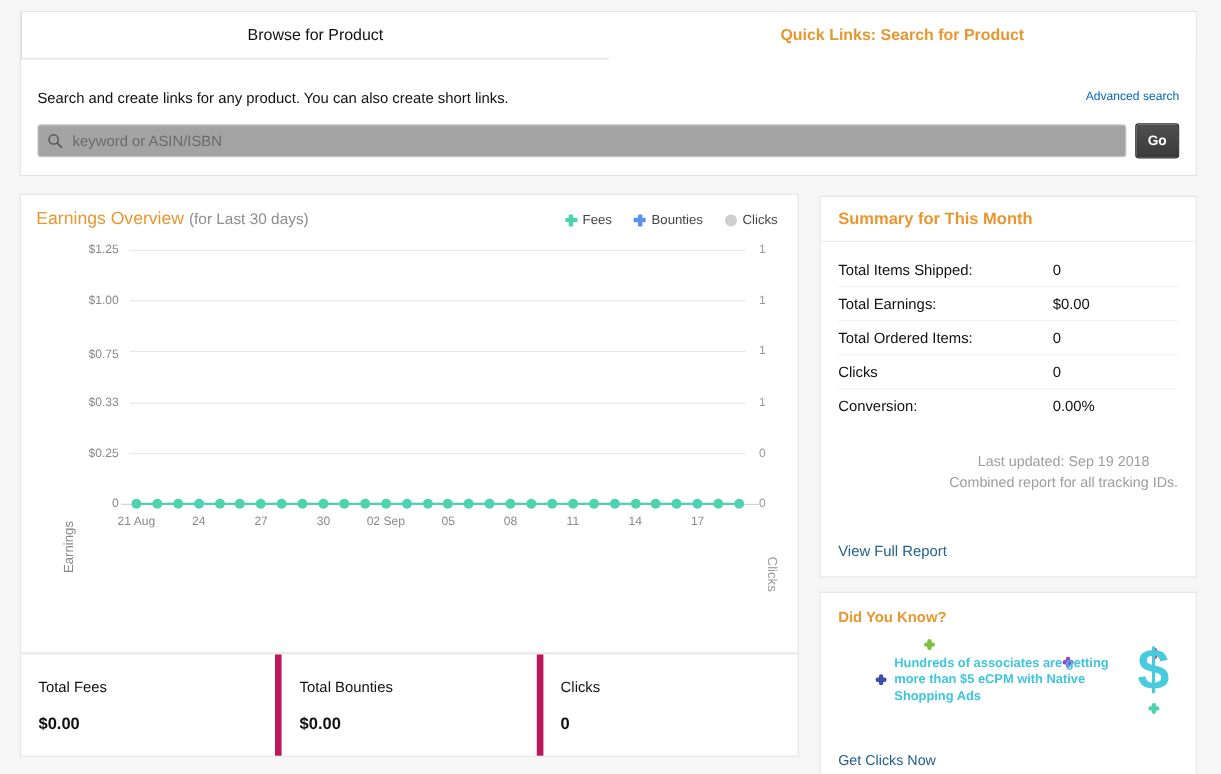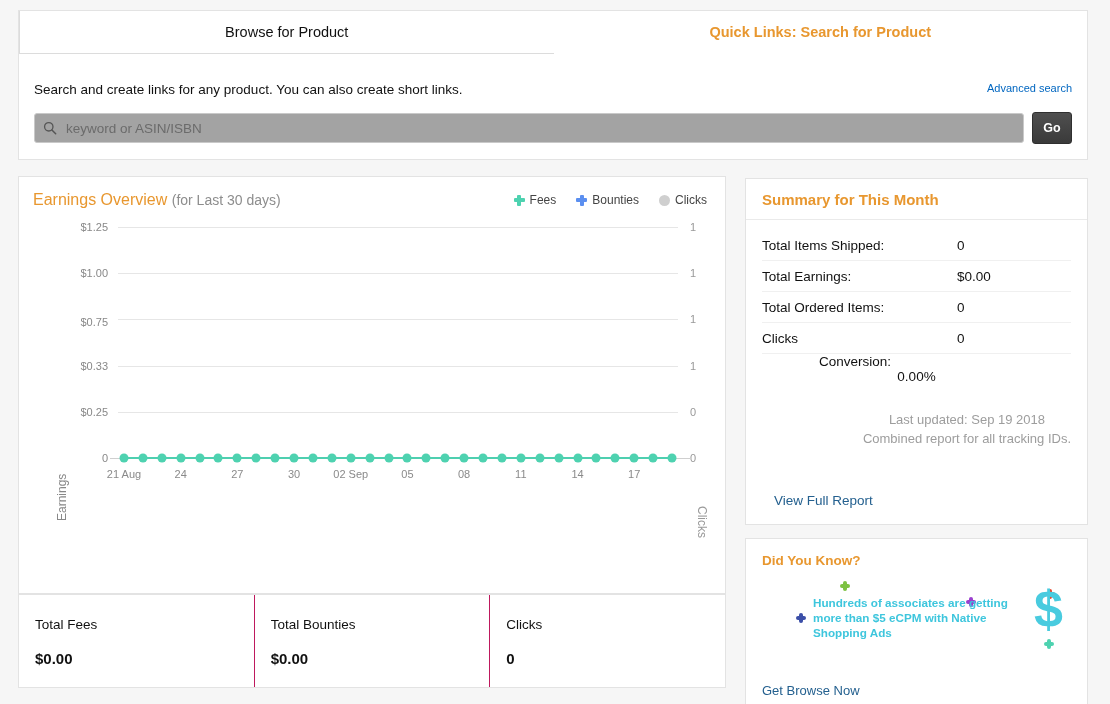--- a/index.html
+++ b/index.html
@@ -261,21 +261,21 @@
     height: 94px;
     background: #ffffff;
     border: 1px solid #e3e3e3;
     box-sizing: border-box;
     display: flex;
   }
   .total-cell {
     flex: 1;
     padding: 22px 0 0 16px;
     box-sizing: border-box;
-    border-right: 1px solid #be185d;
+    border-right: 6px solid #be185d;
   }
   .total-cell:last-child { border-right: 0; }
   .total-label { font-size: 13.5px; color: #111; }
   .total-value { font-size: 15px; font-weight: bold; color: #111; margin-top: 18px; }
 
   
   .summary-card {
     position: absolute;
     left: 745px;
     top: 178px;
@@ -297,41 +297,40 @@
   }
   .summary-table { padding: 10px 16px 0 16px; }
   .summary-row {
     display: flex;
     align-items: center;
     height: 30px;
     border-bottom: 1px solid #f0f0f0;
     font-size: 13.5px;
     color: #111;
   }
-  .summary-row:last-child { border-bottom: 0; flex-direction: column; }
+  .summary-row:last-child { border-bottom: 0; }
   .summary-row .k { width: 195px; }
   .summary-row .v { flex: 1; }
   .summary-meta {
     position: absolute;
     right: 16px;
     top: 231px;
     text-align: center;
     font-size: 13px;
     color: #9d9d9d;
     line-height: 19px;
   }
   .view-report {
     position: absolute;
     left: 16px;
     bottom: 16px;
     font-size: 13.5px;
     color: #24608f;
     text-decoration: none;
     cursor: pointer;
-    margin-left: 12px;
   }
 
   
   .dyk-card {
     position: absolute;
     left: 745px;
     top: 538px;
     width: 343px;
     height: 173px;
     background: #ffffff;
@@ -568,16 +567,16 @@
     <div class="dyk-head">Did You Know?</div>
     <div class="dyk-art">
       <span class="spark" style="color:#7dc242; left:84px; top:0px;"></span>
       <span class="spark" style="color:#9b3fcf; left:210px; top:16px;"></span>
       <span class="spark" style="color:#3b4fa8; left:40px; top:32px; width:8px; height:8px;"></span>
       <span class="spark" style="color:#e8482f; left:289px; top:8px; width:9px; height:9px;"></span>
       <span class="spark" style="color:#4ed2b0; left:288px; top:58px; width:9px; height:9px;"></span>
       <div class="dyk-text">Hundreds of associates are getting more than $5 eCPM with Native Shopping Ads</div>
       <div class="dollar">$</div>
     </div>
-    <a class="dyk-link">Get Browse Now</a>
+    <a class="dyk-link">Get Clicks Now</a>
   </div>
 
 </div>
 
 </body></html>

